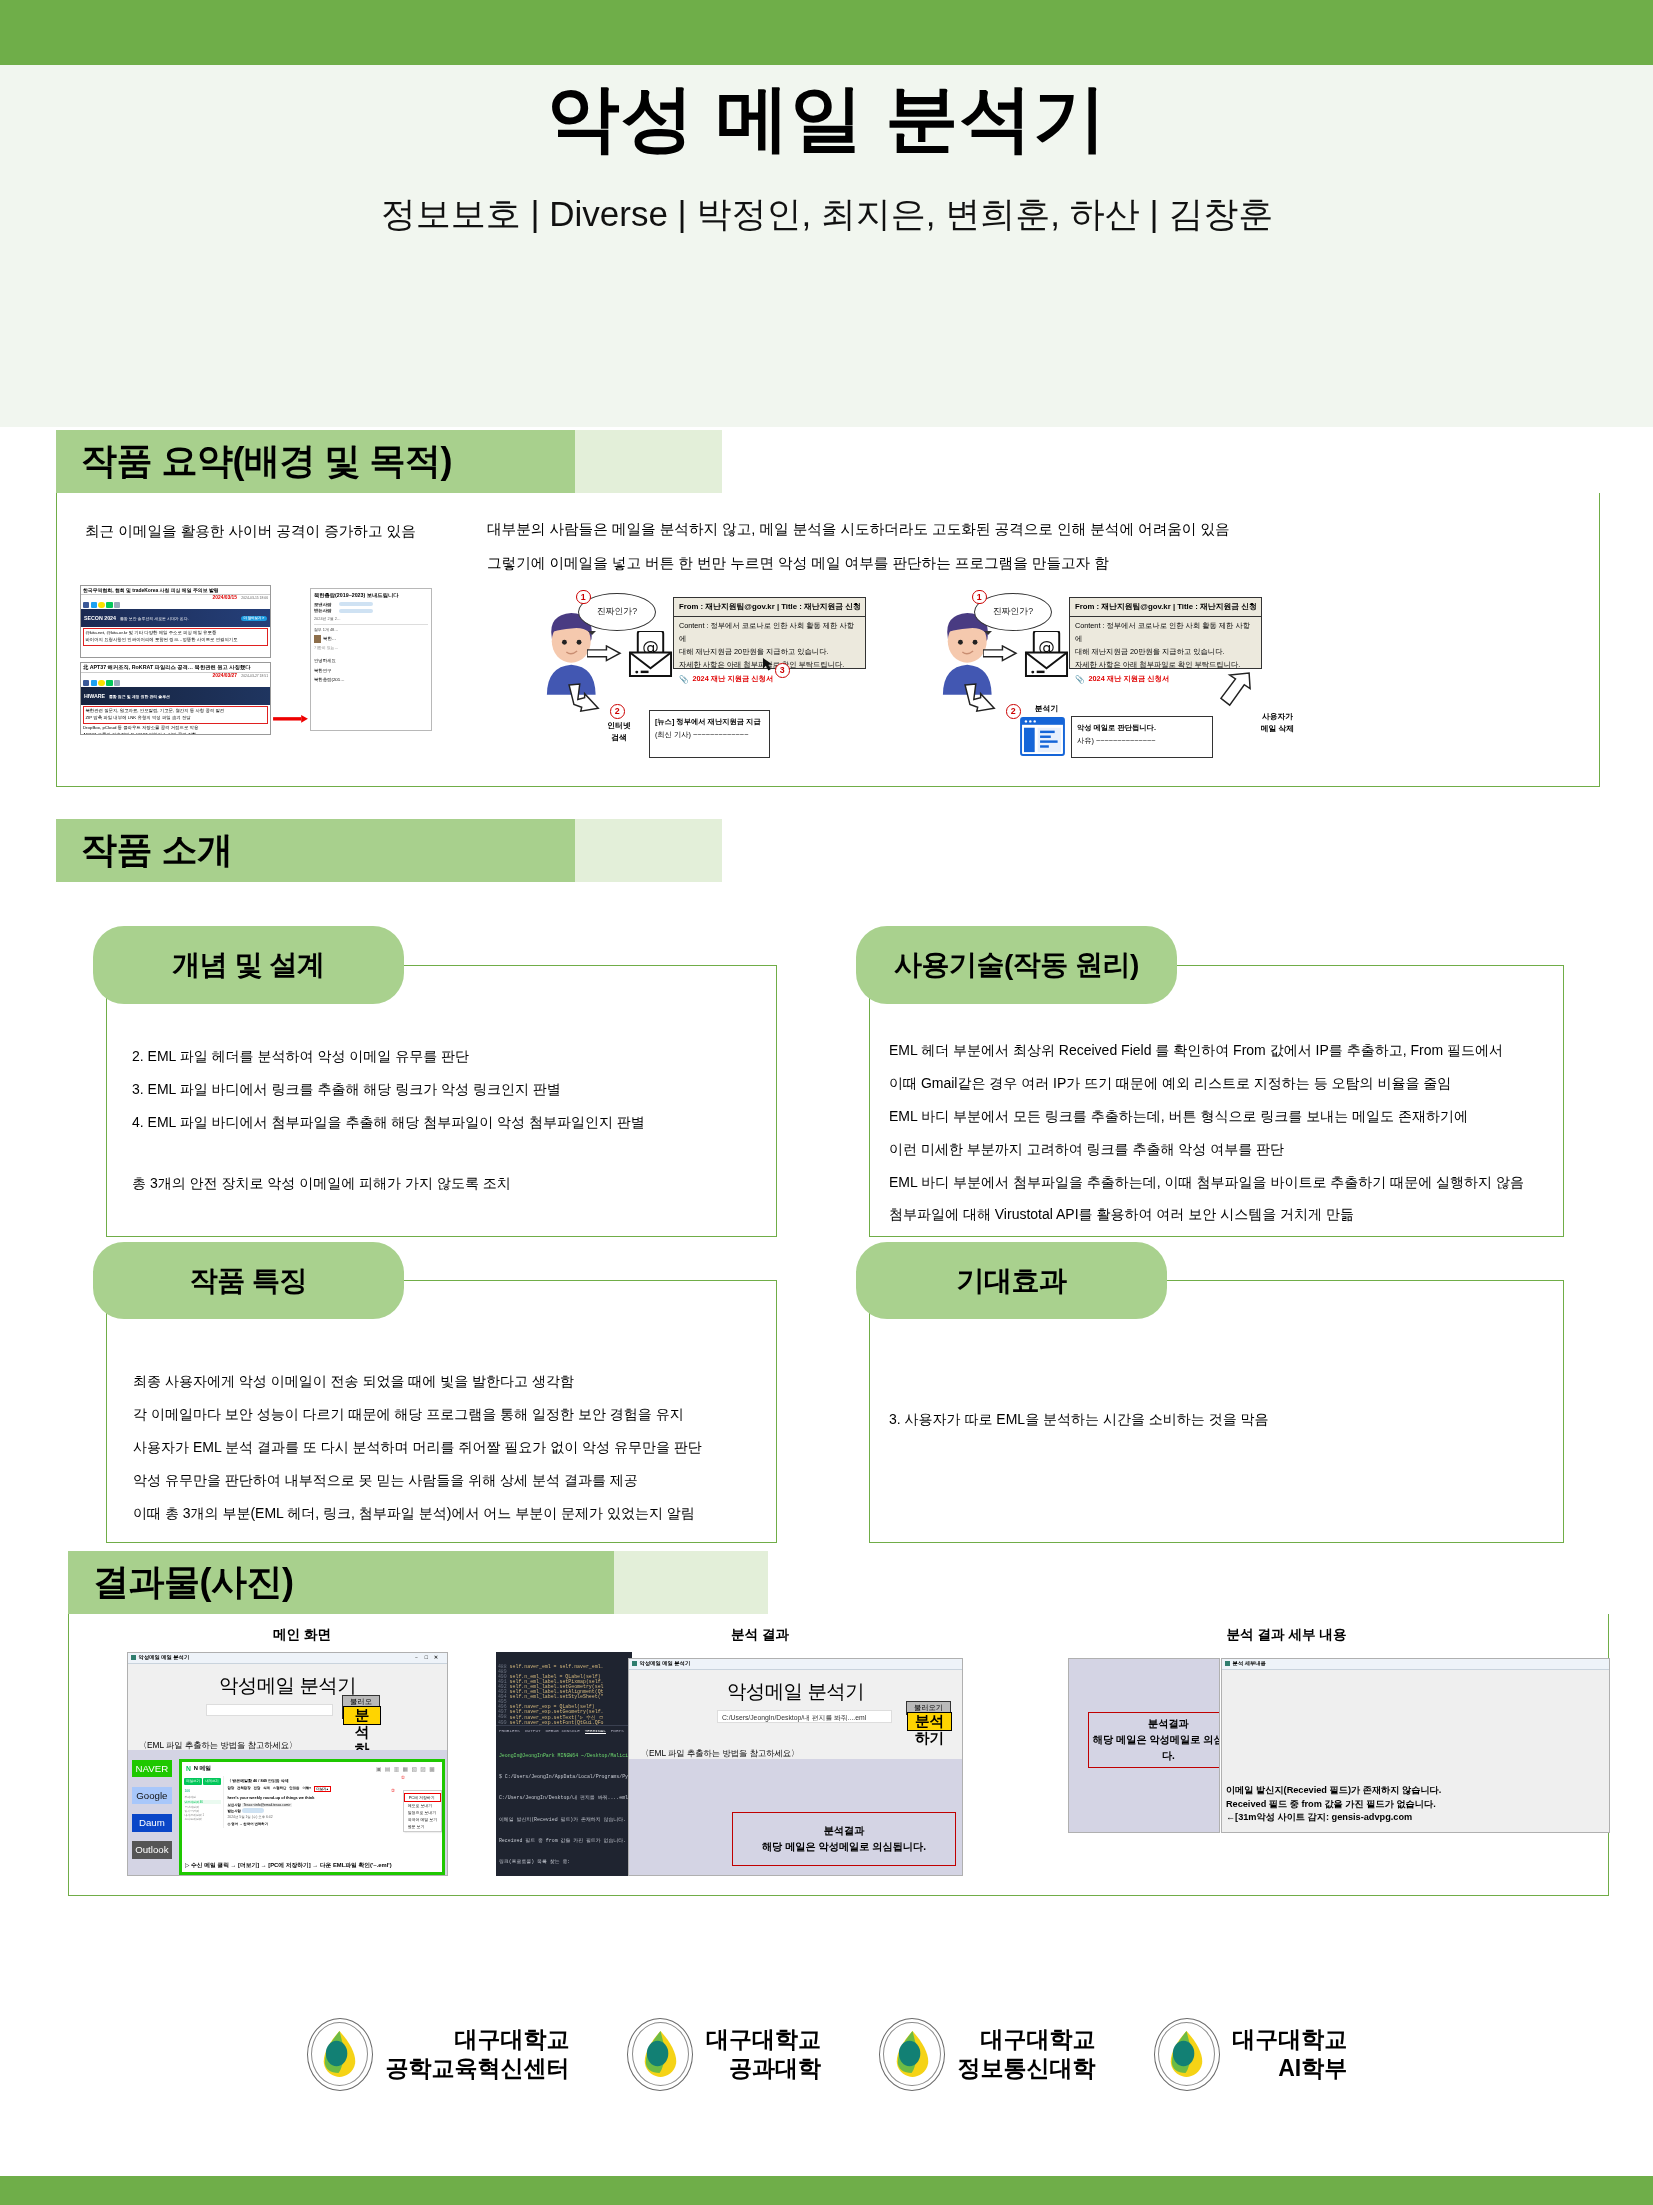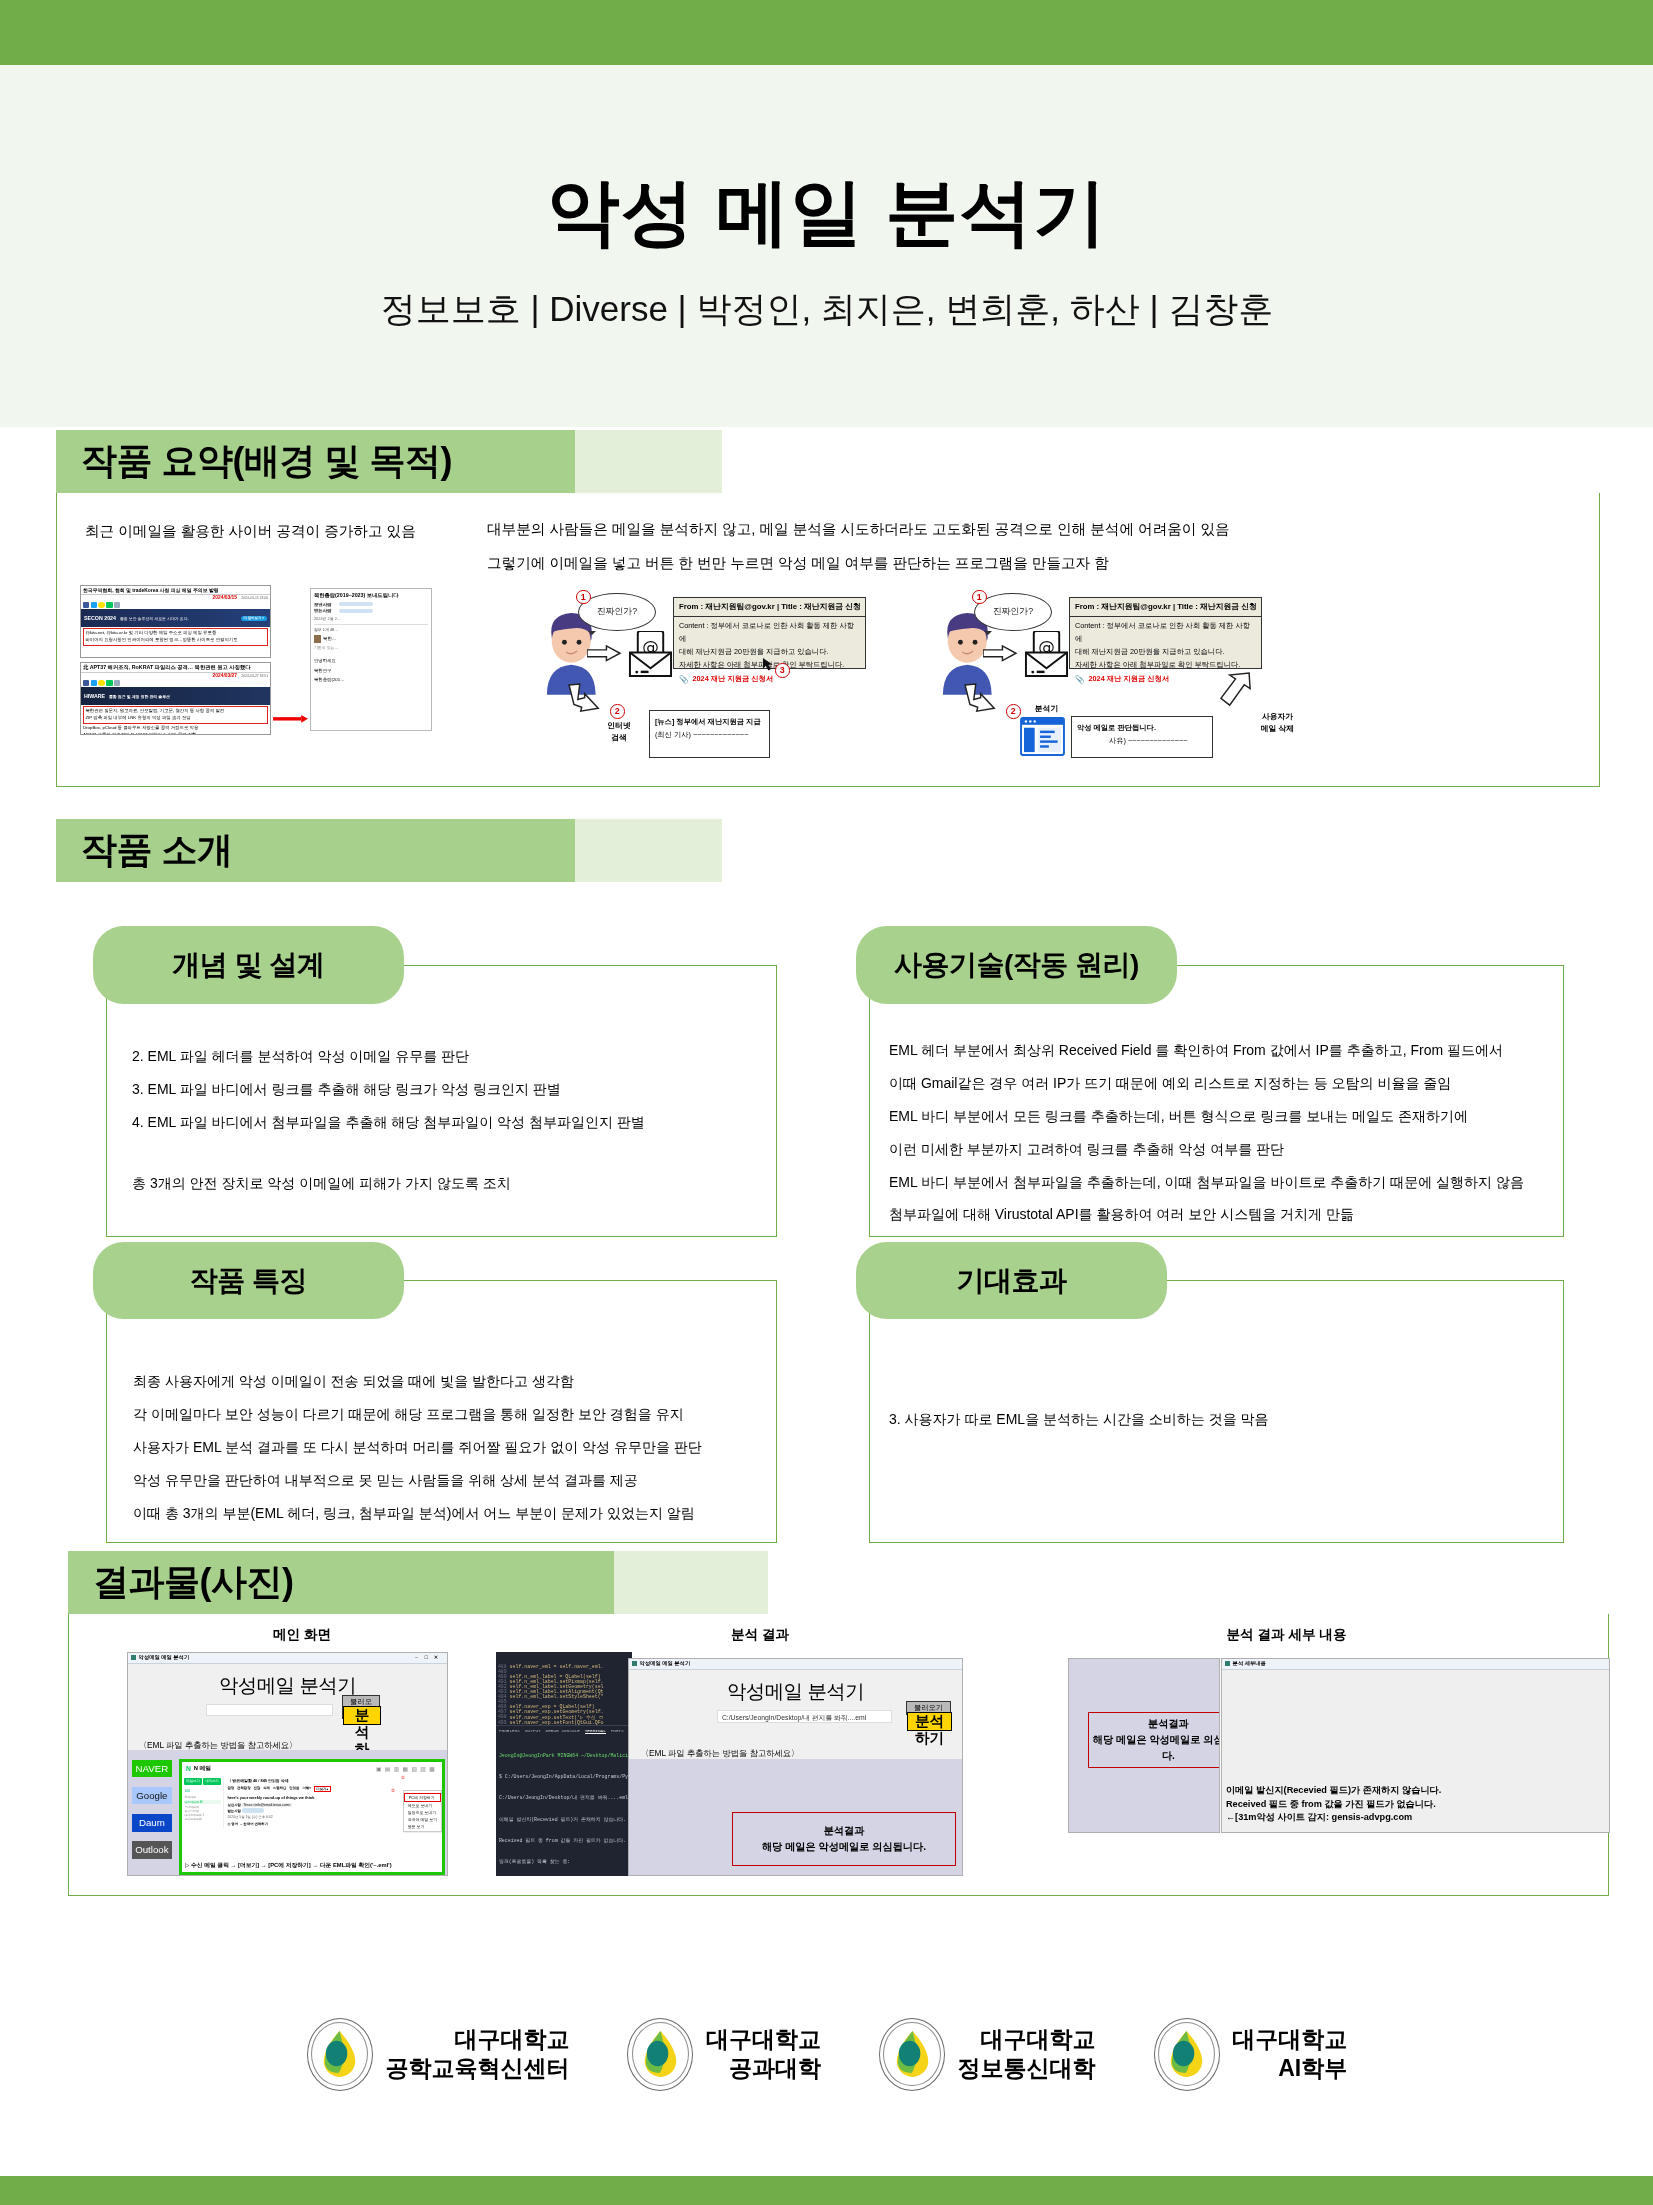--- a/index.html
+++ b/index.html
@@ -12,21 +12,21 @@
   }
 
   
   .band-top{position:absolute;left:0;top:0;width:1654px;height:65px;background:#6fae49;}
   .band-bottom{position:absolute;left:0;bottom:0;width:1654px;height:29px;background:#6fae49;}
 
   
   .title-block{
     position:absolute;left:0;top:65px;width:1654px;height:362px;
     background:#f1f6ef;display:flex;flex-direction:column;
-    align-items:center;justify-content:center;
+    align-items:center;justify-content:flex-start;
   }
   .poster-title{
     font-size:73px;font-weight:bold;letter-spacing:1px;color:#000;
     line-height:1.05;margin-top:14.6px;
   }
   .poster-subtitle{
     font-size:35px;font-weight:400;color:#111;margin-top:35px;letter-spacing:0px;
   }
 
   
@@ -378,21 +378,21 @@
         <rect x="8" y="22" width="22" height="50" fill="#1565d8"></rect>
         <rect x="36" y="22" width="48" height="50" fill="#e8f0fd"></rect>
         <rect x="41" y="28" width="30" height="5" fill="#1565d8"></rect>
         <rect x="41" y="38" width="22" height="5" fill="#1565d8"></rect>
         <rect x="41" y="48" width="36" height="5" fill="#1565d8"></rect>
         <rect x="41" y="58" width="18" height="5" fill="#1565d8"></rect>
       </svg>
 
       <div class="newsbox" style="left:132px;top:128px;width:142px;height:42px;">
         <div>악성 메일로 판단됩니다.</div>
-        <div style="font-weight:400;margin-left:32px;">사유) ~~~~~~~~~~~~~~</div>
+        <div style="font-weight:400;">사유) ~~~~~~~~~~~~~~</div>
       </div>
 
       <svg style="position:absolute;left:280px;top:84px;" width="34" height="42" viewBox="0 0 70 86">
         <polygon points="62,2 64,34 52,26 22,68 4,54 34,14 22,6" fill="#fff" stroke="#222" stroke-width="3"></polygon>
       </svg>
       <div class="lbl" style="left:307px;top:123px;width:63px;white-space:pre-line;">사용자가
 메일 삭제</div>
     </div>
   </div>
 </div>

